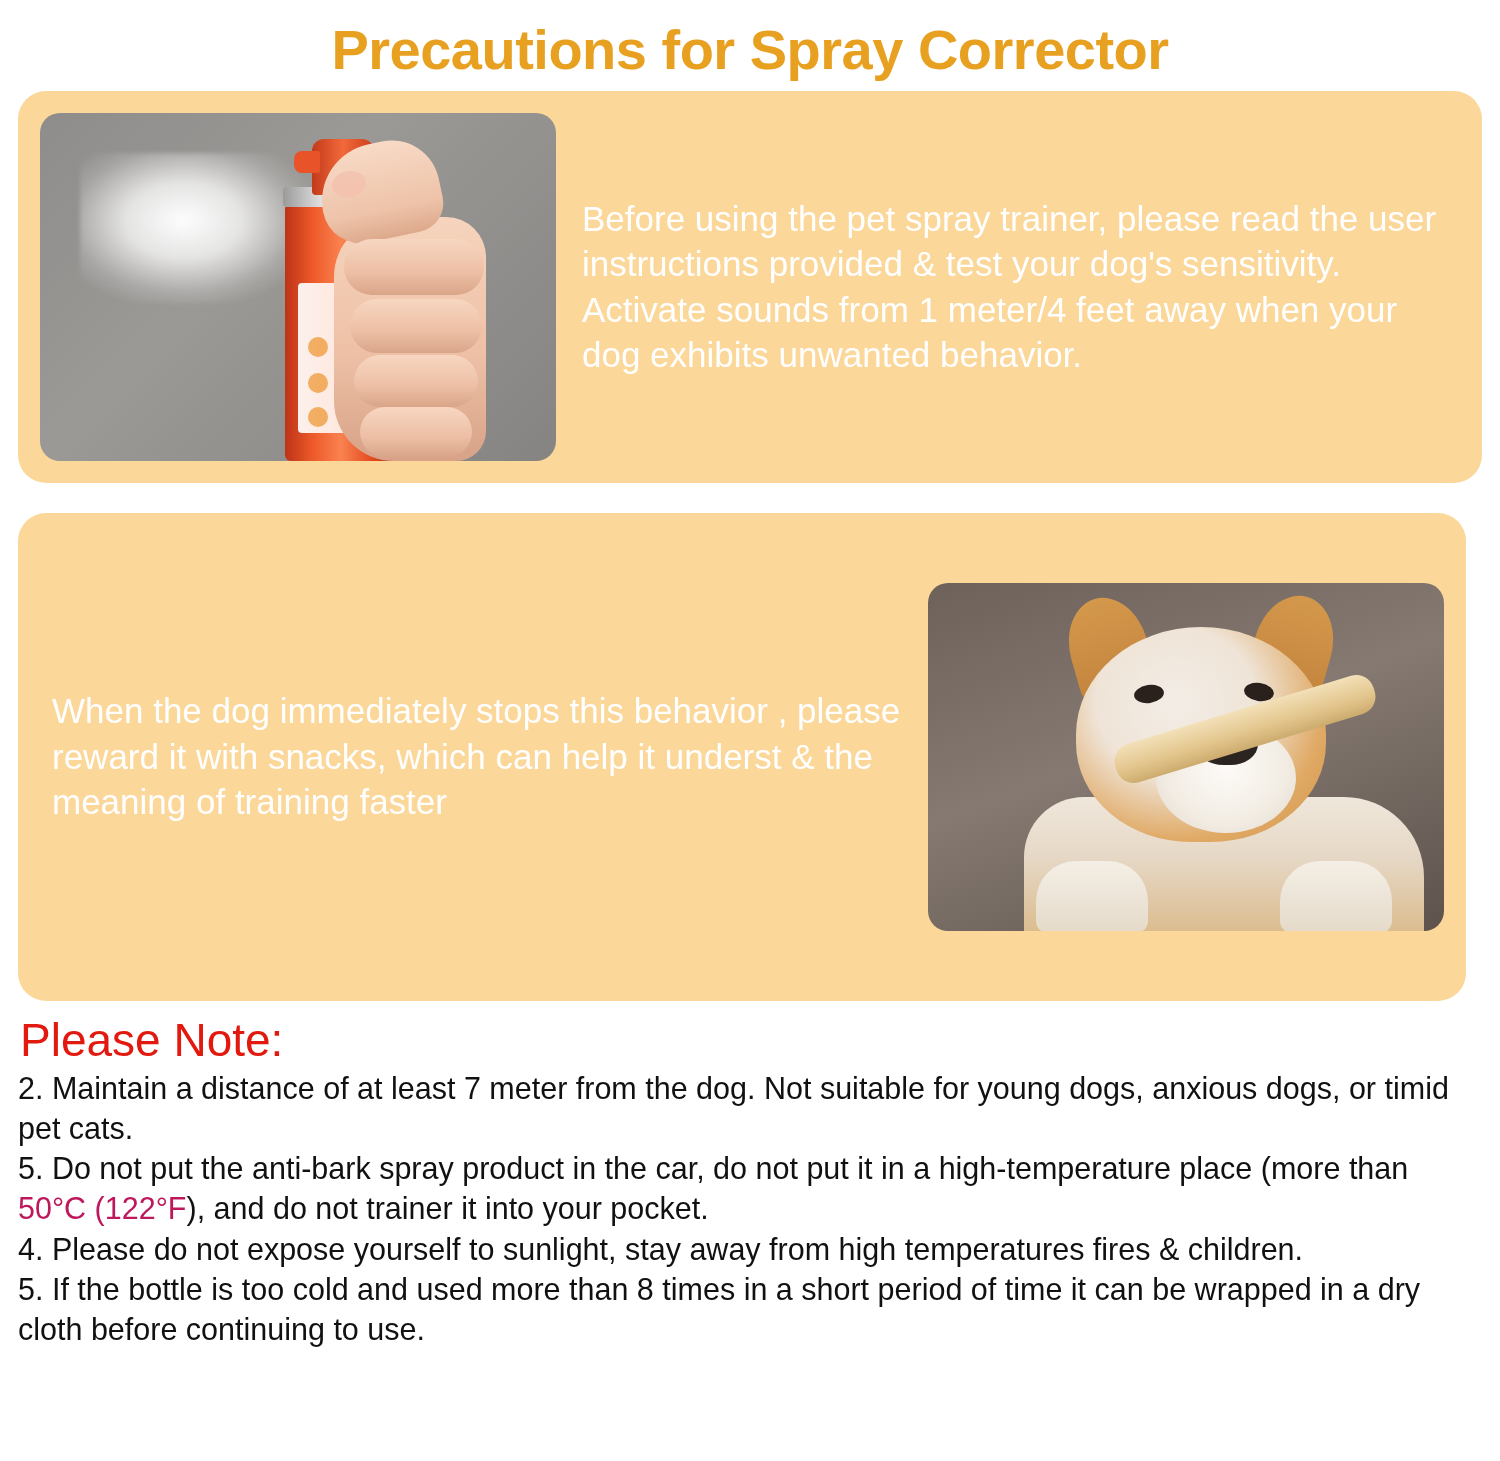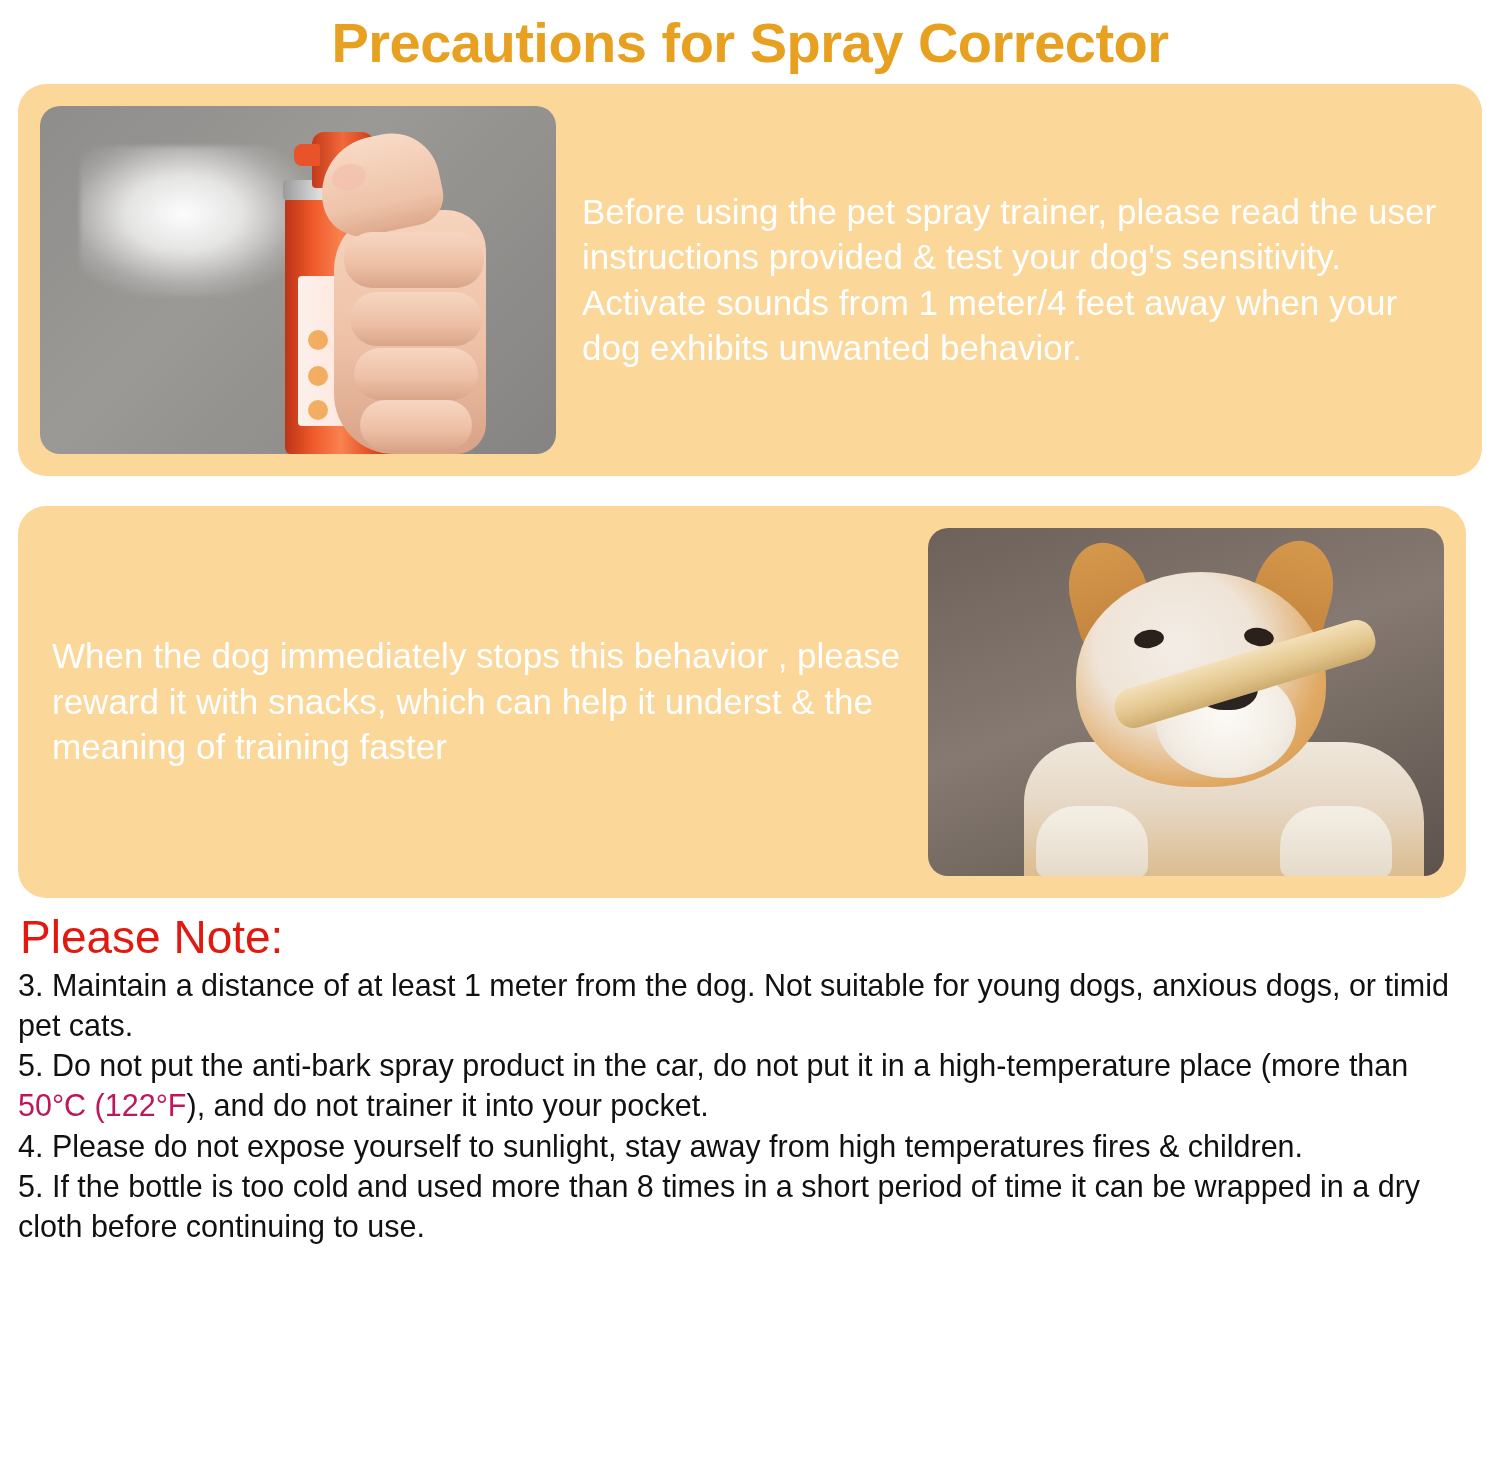--- a/index.html
+++ b/index.html
@@ -16,21 +16,21 @@
     position: relative;
   }
 
   
   .title {
     text-align: center;
     font-size: 56px;
     font-weight: bold;
     color: #e8a020;
     letter-spacing: -0.5px;
-    padding: 12px 0 10px 0;
+    padding: 19px 0 10px 0;
     line-height: 1.1;
     border-radius: 27px;
   }
 
   
   .panel {
     background: #fbd79a;
     border-radius: 28px;
     position: relative;
   }
@@ -143,21 +143,21 @@
     color: #ffffff;
     font-size: 35px;
     line-height: 1.30;
     padding: 0 26px 0 26px;
     flex: 1;
   }
 
   
   #panel-two {
     margin: 30px 34px 0 18px;
-    height: 392px;
+    height: 488px;
     display: flex;
     align-items: center;
   }
   #panel-two .panel-text {
     padding-left: 34px;
     padding-right: 10px;
   }
   #dog-photo {
     width: 516px;
     height: 348px;
@@ -294,18 +294,18 @@
     <div class="dog-eye left"></div>
     <div class="dog-eye right"></div>
     <div class="dog-nose"></div>
     <div class="dog-chew"></div>
   </div>
 </div>
 
 <div id="notes">
   <div class="note-heading">Please Note:</div>
   <div class="note-list">
-    <p>3. Maintain a distance of at least 1 meter from the dog. Not suitable for young dogs, anxious dogs, or timid pet cats.</p>
+    <p>2. Maintain a distance of at least 7 meter from the dog. Not suitable for young dogs, anxious dogs, or timid pet cats.</p>
     <p><span>5. Do not put the anti-bark spray product in the car, do not put it in a high-temperature  place (more than </span><span class="hot">50°C (122°F</span><span>), and do not trainer it into your pocket.</span></p>
     <p>4. Please do not expose yourself to sunlight, stay away from high temperatures fires &amp; children.</p>
     <p>5. If the bottle is too cold and used more than 8 times in a short period of time it can be wrapped in a dry cloth before continuing to use.</p>
   </div>
 </div>
 
 </body></html>

